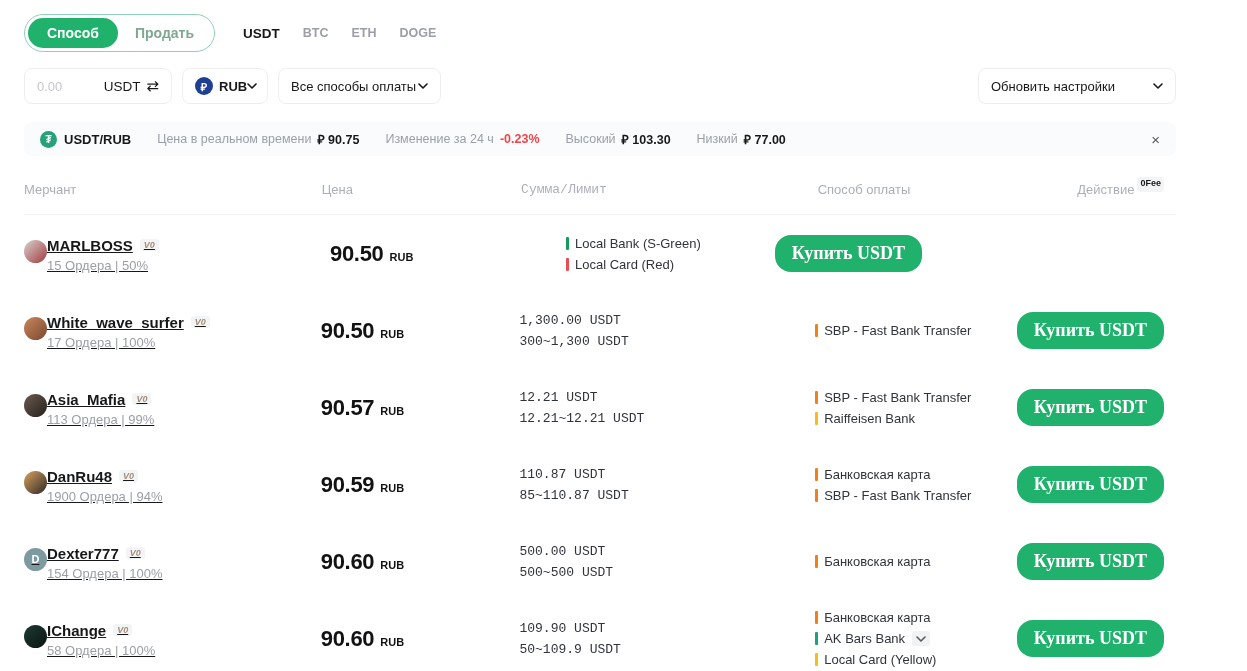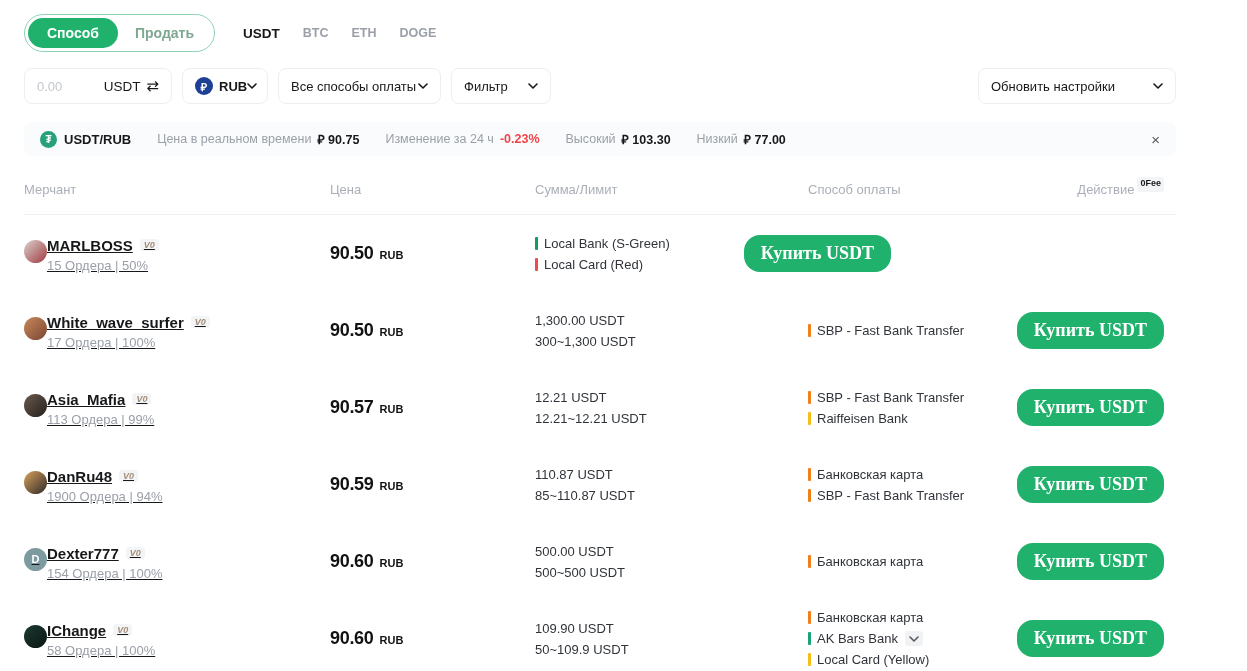--- a/index.html
+++ b/index.html
@@ -49,37 +49,37 @@
   .tk-label { font-size: 12.5px; color: #9ba0a8; }
   .tk-value { font-size: 12.5px; font-weight: bold; color: #17181a; }
   .tk-value.neg { color: #ef454a; }
   .ticker-close { margin-left: auto; font-size: 15px; color: #555a61; cursor: pointer; line-height: 1; }
 
   
   .thead { display: flex; margin-top: 26px; padding-bottom: 17px; border-bottom: 1px solid #f1f2f4;
     font-size: 13px; color: #abb0b8; }
   .col-merchant { width: 306px; }
   .col-price { width: 205px; }
-  .col-amount { width: 273px; }
-  .col-payment { width: 236px; }
+  .col-amount { width: 273px; font-family: Liberation Mono, monospace; }
+  .col-payment { width: 236px; margin-left: 31px; }
   .col-action { width: 132px; display: flex; justify-content: flex-end; padding-right: 12px; }
   .fee-badge { font-size: 9px; font-weight: bold; color: #17181a; background: #f3f4f6;
     border-radius: 3px; padding: 1px 3px; margin-left: 3px; transform: translateY(-5px); }
 
   .row { display: flex; align-items: center; min-height: 77px; }
   .merchant-cell { display: flex; align-items: flex-start; gap: 0; padding-top: 2px; text-decoration: underline; }
   .avatar { width: 23px; height: 23px; border-radius: 50%; flex: 0 0 auto; margin-top: 3px;
     display: flex; align-items: center; justify-content: center; color: #fff; font-size: 11px; font-weight: bold; }
   .m-name-line { display: flex; align-items: center; gap: 7px; }
   .m-name { font-size: 15px; font-weight: bold; color: #17181a; cursor: pointer; }
   .m-badge { font-size: 9px; font-weight: bold; font-style: italic; color: #a18d75;
     background: #f3f4f6; border-radius: 3px; padding: 1px 4px; }
   .m-stats { font-size: 13px; color: #9ba0a8; margin-top: 4px; }
   .price-cell { display: flex; align-items: baseline; }
-  .price-val { font-size: 18px; font-weight: bold; color: #121214; letter-spacing: -0.3px; }
+  .price-val { font-size: 22px; font-weight: bold; color: #121214; letter-spacing: -0.3px; }
   .price-cur { font-size: 11px; font-weight: bold; color: #121214; margin-left: 6px; }
   .amount-cell { font-size: 13px; color: #30343a; line-height: 21px; }
   .payment-cell { display: flex; flex-direction: column; gap: 6px; }
   .pay-item { display: flex; align-items: center; font-size: 13px; color: #30343a; }
   .pay-bar { width: 3px; height: 13px; border-radius: 1px; margin-right: 6px; flex: 0 0 auto; }
   .pay-expand { margin-left: 7px; width: 18px; height: 15px; background: #f1f2f4; border-radius: 3px;
     display: inline-flex; align-items: center; justify-content: center; cursor: pointer; }
   .pay-expand svg polyline { stroke: #555a61; }
   .buy-btn { background: #20b26c; color: #fff; border: none; border-radius: 16px;
     font-size: 18px; font-weight: bold; font-family: Liberation Serif, serif;
@@ -115,26 +115,20 @@
       <span class="fiat-left">
         <span class="fiat-icon">₽</span>
         <span>RUB</span>
       </span>
       <svg class="chev" viewBox="0 0 10 6">
           <polyline points="1,1 5,5 9,1"></polyline>
         </svg>
     </div>
     <div class="box pay-box">
       <span>Все способы оплаты</span>
-      <svg class="chev" viewBox="0 0 10 6">
-          <polyline points="1,1 5,5 9,1"></polyline>
-        </svg>
-    </div>
-    <div class="box flt-box">
-      <span>Фильтр</span>
       <svg class="chev" viewBox="0 0 10 6">
           <polyline points="1,1 5,5 9,1"></polyline>
         </svg>
     </div>
     <div class="box refresh-box">
       <span>Обновить настройки</span>
       <svg class="chev" viewBox="0 0 10 6">
           <polyline points="1,1 5,5 9,1"></polyline>
         </svg>
     </div>

